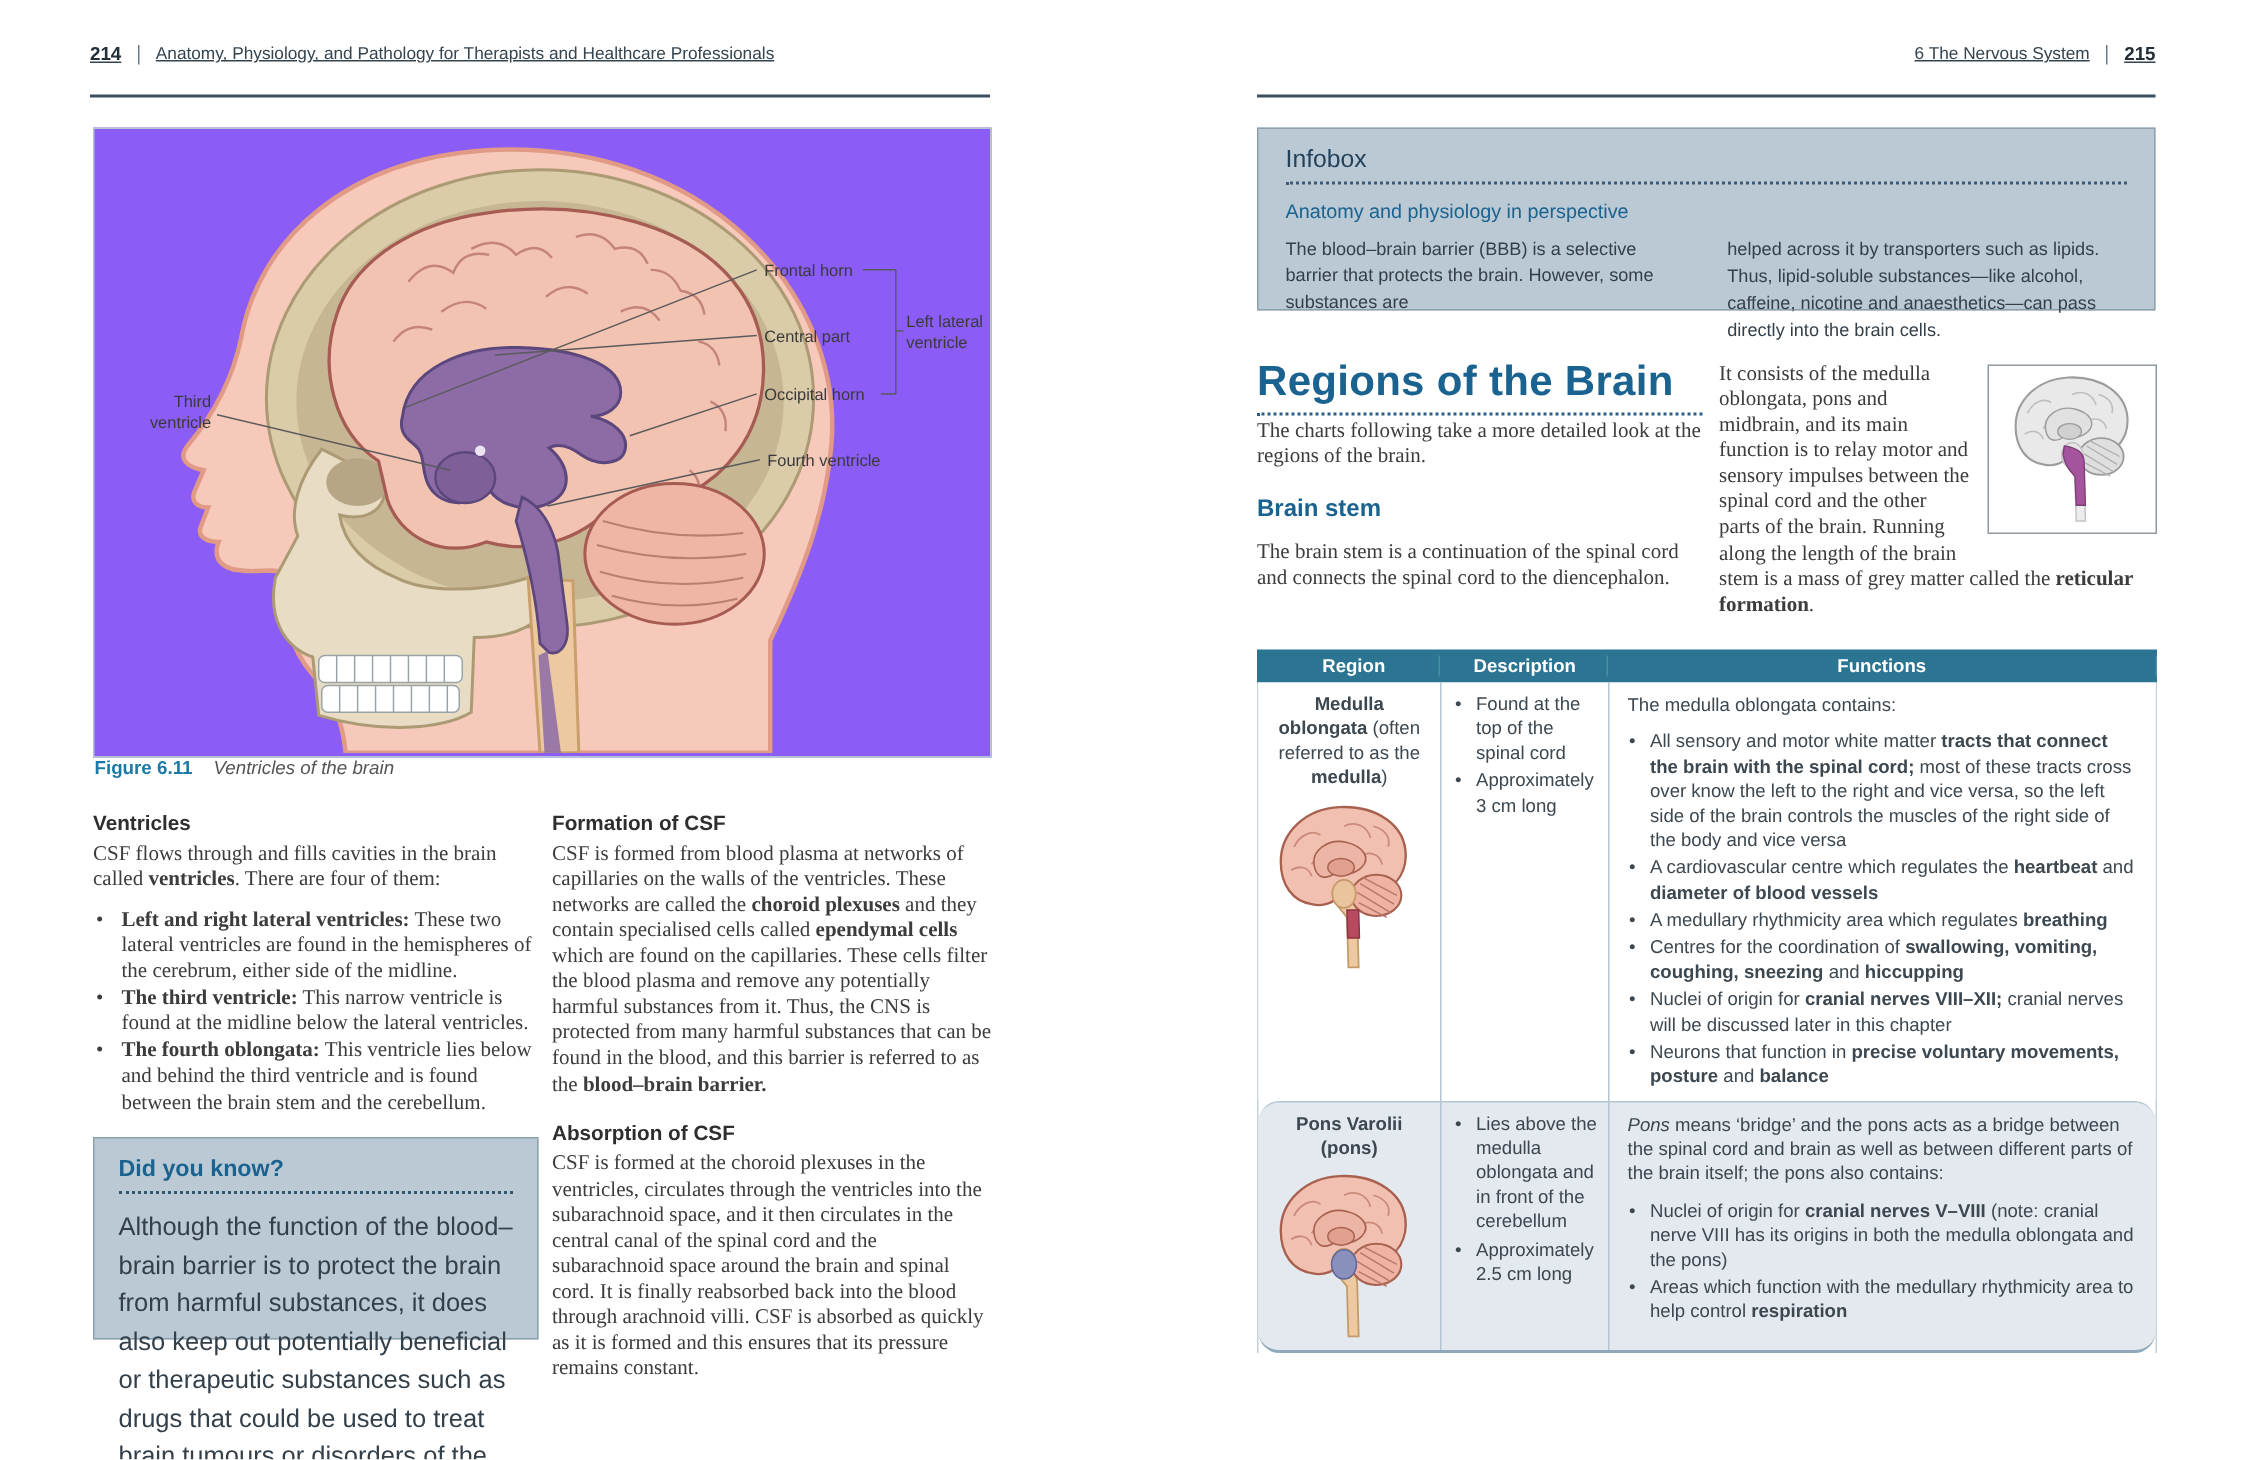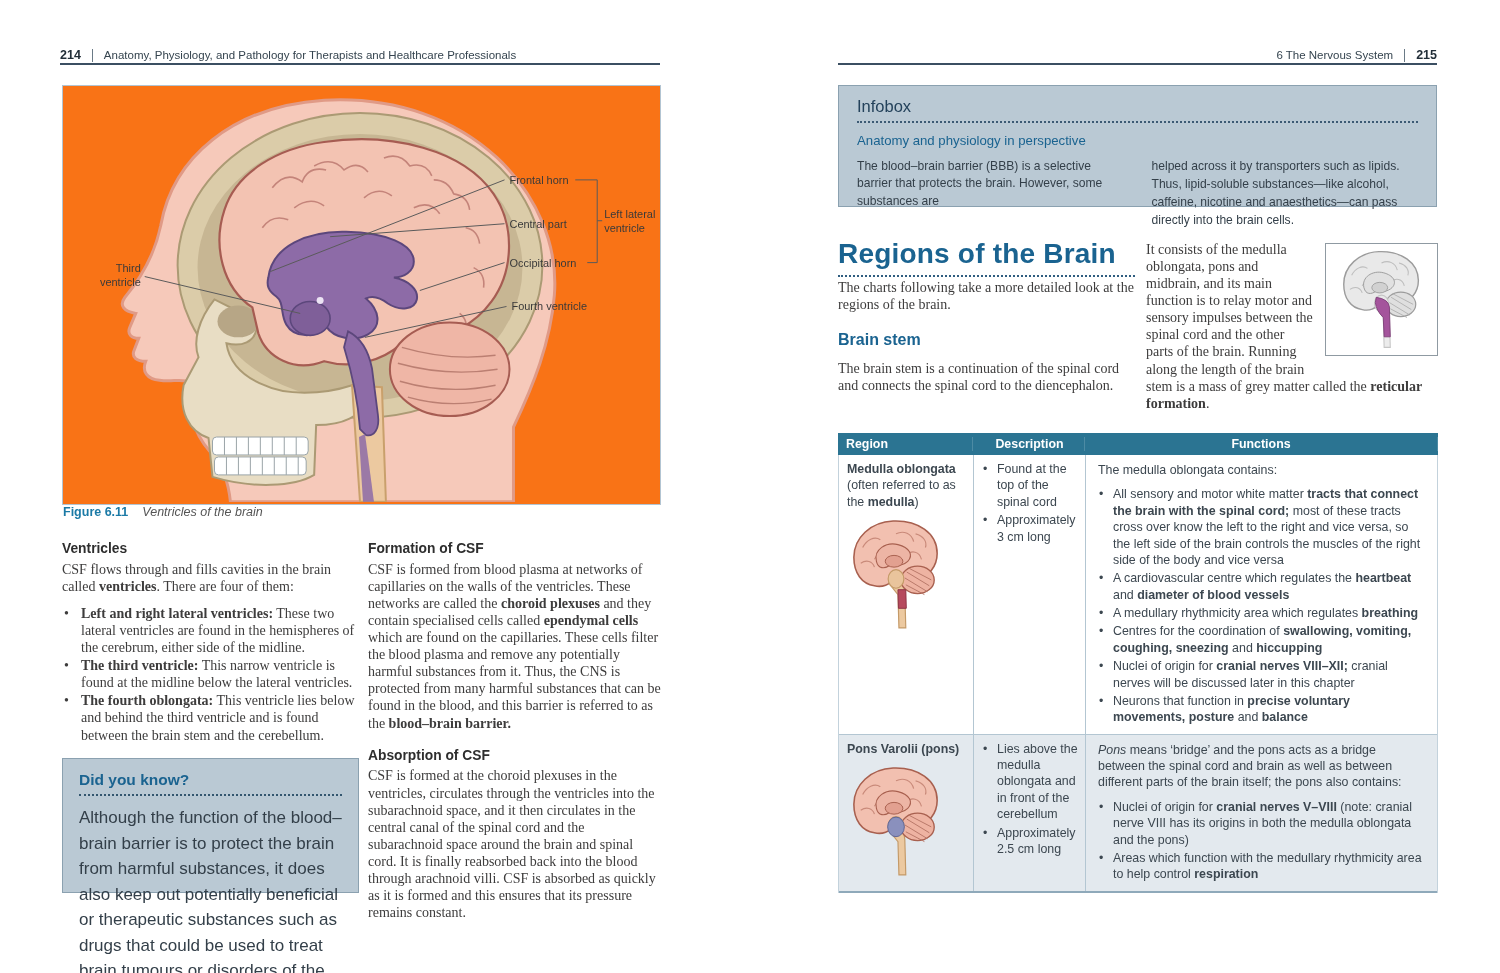--- a/index.html
+++ b/index.html
@@ -2,27 +2,27 @@
 <html><head>
 <meta charset="utf-8">
 <style>
   html,body{margin:0;padding:0;background:#ffffff;}
   body{font-family:"Liberation Sans", sans-serif; -webkit-font-smoothing:antialiased;}
   #spread{position:relative;width:1500px;height:973px;background:#fff;overflow:hidden;}
   .b{font-weight:bold;}
   .i{font-style:italic;}
 
   
-  .runhead{position:absolute;top:48px;font-size:11.5px;color:#35444f;display:flex;align-items:center;gap:11px;}
+  .runhead{position:absolute;top:29px;font-size:11.5px;color:#35444f;display:flex;align-items:center;gap:11px;text-decoration:underline;}
   .runhead .pagenum{font-weight:bold;font-size:12.5px;color:#222e38;}
   .runhead .sep{width:1px;height:13px;background:#6a7a86;}
   .headrule{position:absolute;height:2px;background:#3b4f62;top:63px;}
 
   
-  .figurebox{position:absolute;left:62px;top:85px;width:597px;height:418px;border:1px solid #b2c4d2;background:#f97316;}
+  .figurebox{position:absolute;left:62px;top:85px;width:597px;height:418px;border:1px solid #b2c4d2;background:#8b5cf6;}
   .figcaption{position:absolute;left:63px;top:505px;font-size:12.5px;color:#5a5a5a;}
   .figcaption .fl{font-weight:bold;color:#1b7aa6;margin-right:14px;}
   .figcaption .ft{font-style:italic;color:#555;}
 
   .col{position:absolute;font-family:"Liberation Serif", serif;font-size:14px;line-height:1.22;color:#3d3c3c;}
   .col h4{font-family:"Liberation Sans", sans-serif;font-size:13.8px;color:#2e2e2e;margin:0 0 3px 0;}
   .col p{margin:0 0 10px 0;}
   .seriflist{margin:10px 0 0 0;padding:0;list-style:none;}
   .seriflist li{position:relative;padding-left:19px;margin:0 0 1px 0;}
   .seriflist li::before{content:"•";position:absolute;left:2px;top:0;color:#3d3c3c;}
@@ -44,30 +44,30 @@
   .rserif{position:absolute;font-family:"Liberation Serif", serif;font-size:14px;line-height:1.22;color:#3d3c3c;}
   .bstem-h{position:absolute;left:838px;top:331px;font-size:16px;font-weight:bold;color:#1a6390;}
   .sideimg{float:right;width:113px;height:113px;border:1px solid #8f9aa2;margin:2px 0 6px 10px;background:#fff;box-sizing:border-box;padding:5px;}
 
   
   .btable{position:absolute;left:838px;top:433px;width:600px;font-size:12.4px;color:#3c4750;}
   .trow{display:flex;box-sizing:border-box;}
   .thead{background:#2b7492;color:#fff;font-weight:bold;height:22px;align-items:center;}
   .thead .tc{border-right:1px solid #4d8ba4;}
   .tc{box-sizing:border-box;}
-  .tc.region{width:135px;padding:6px 8px;}
+  .tc.region{width:122px;padding:6px 8px;text-align:center;}
   .tc.desc{width:112px;padding:6px 6px 6px 8px;}
   .tc.funcs{flex:1;padding:7px 12px 6px 12px;}
   .thead .tc.region{padding:0 0 0 8px;}
   .thead .tc.desc,.thead .tc.funcs{text-align:center;padding-top:0;padding-bottom:0;}
   .tbody .tc{border-right:1px solid #b3c6d2;}
   .tbody .tc:last-child{border-right:none;}
   .tbody{border-left:1px solid #c3d2dc;border-right:1px solid #c3d2dc;}
   .row1{background:#fff;min-height:256px;}
-  .row2{background:#e3e9ee;min-height:150px;border-top:1px solid #b3c6d2;border-bottom:2px solid #8fa9ba;}
+  .row2{background:#e3e9ee;min-height:150px;border-top:1px solid #b3c6d2;border-bottom:2px solid #8fa9ba;border-radius:14px;}
   .tlist{margin:0;padding:0;list-style:none;}
   .tlist li{position:relative;padding-left:15px;margin:0 0 2px 0;line-height:1.32;}
   .tlist li::before{content:"•";position:absolute;left:1px;top:0;}
   .funcs p{margin:0 0 8px 0;line-height:1.32;}
   .minibrain{display:block;margin-top:8px;}
 
   svg text{font-family:"Liberation Sans", sans-serif;}
 </style>
 </head>
 <body>

